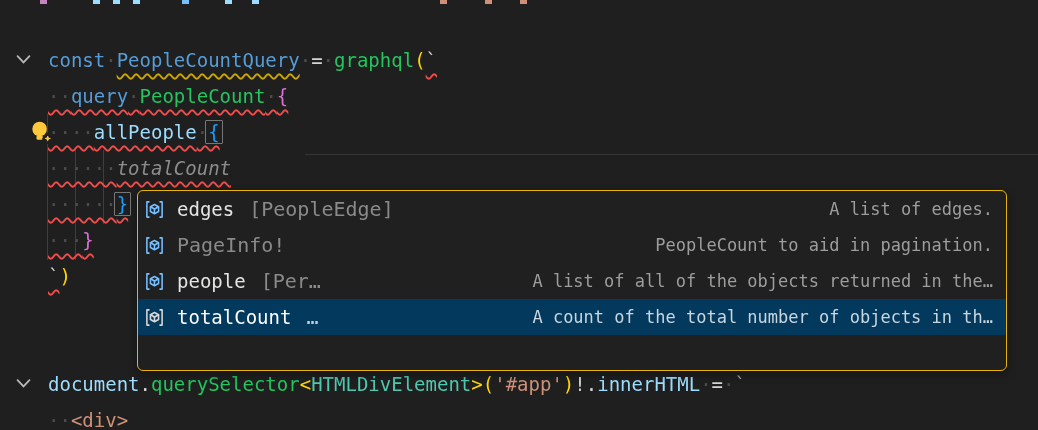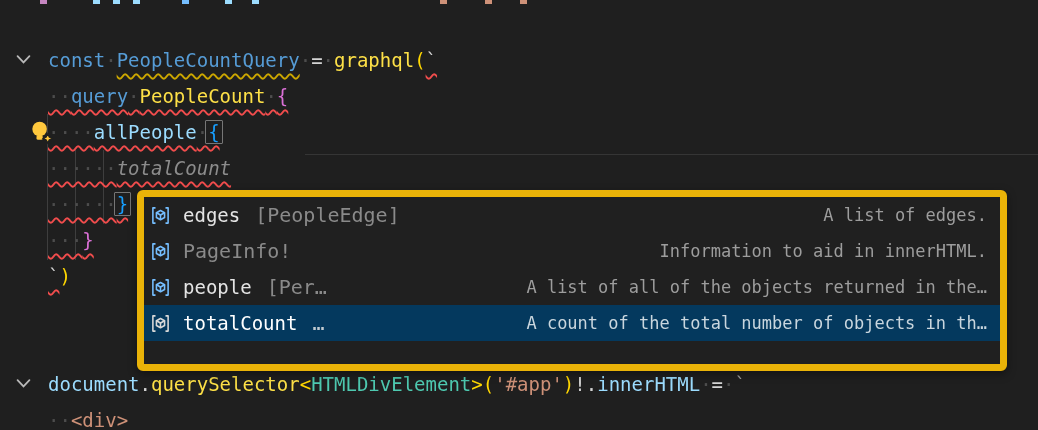--- a/index.html
+++ b/index.html
@@ -2,35 +2,35 @@
 <html><head>
 <meta charset="utf-8">
 <style>
   html,body{margin:0;padding:0;background:#1F1F1F;}
   #screen{position:relative;width:1038px;height:430px;background:#1F1F1F;overflow:hidden;
           font-family:"DejaVu Sans Mono","Liberation Mono",monospace;}
   
   #code-lines{position:absolute;left:48px;top:42px;width:990px;}
   .code-line{position:absolute;left:0;height:36px;line-height:36px;white-space:pre;
              font-size:19px;letter-spacing:0;}
-  .kw{color:#569CD6}.var{color:#9CDCFE}.fn{color:#fde047}.type{color:#4EC9B0}
+  .kw{color:#569CD6}.var{color:#9CDCFE}.fn{color:#22c55e}.type{color:#4EC9B0}
   .str{color:#CE9178}.op{color:#D4D4D4}.b1{color:#FFD700}.b2{color:#DA70D6}
   .b3{color:#179FFF}.ws{color:#4D4D4D}.dim{color:#A0A0A0}
   .ghost{color:#8C8C8C;font-style:italic}
   .sq-red{text-decoration:underline wavy #F14C4C 2px;text-underline-offset:6px;text-decoration-skip-ink:none;}
   .sq-yellow{text-decoration:underline wavy #CCA700 2px;text-underline-offset:6px;text-decoration-skip-ink:none;}
   .bbox{border:1px solid #767676;border-radius:1px;padding:0 2px;margin:0 -3px;}
   .fold{position:absolute;left:14px;width:20px;height:20px;cursor:pointer;}
   .bulb{position:absolute;left:-20px;top:5px;width:27px;height:27px;}
   .indent-guide{position:absolute;width:1px;background:#3E3E3E;}
   .frag{position:absolute;top:0;height:4px;}
   .hline{position:absolute;height:1px;background:#353535;}
   
   #suggest{position:absolute;left:137px;top:190px;width:870px;height:181px;background:#202020;
-           border:7px solid #eab308;border-radius:6px;box-sizing:border-box;overflow:hidden;
+           border:1px solid #eab308;border-radius:6px;box-sizing:border-box;overflow:hidden;
            box-shadow:0 3px 10px rgba(0,0,0,.4);}
   .srow{height:36px;display:flex;align-items:center;padding:0 13px 0 6px;cursor:pointer;}
   .srow .sicon{width:25px;height:22px;margin-right:8px;flex:none;color:#75BEFF;display:flex;align-items:center;}
   .srow .slabel{font-size:19px;color:#E4E4E4;margin-right:15px;white-space:pre;flex:none;}
   .srow .sdetail{font-size:20px;color:#8A8A8A;white-space:nowrap;overflow:hidden;flex:none;}
   .srow .sdesc{margin-left:auto;font-size:17px;color:#9D9D9D;white-space:nowrap;padding-left:18px;}
   .srow.selected{background:#04395E;}
   .srow.selected .slabel{color:#FFFFFF;}
   .srow.selected .sdetail{color:#C2CBD1;}
   .srow.selected .sdesc{color:#C9D6DE;}
@@ -92,21 +92,21 @@
         <span class="sicon">
           <svg width="21" height="21" viewBox="0 0 16 16" fill="none" stroke="currentColor" stroke-width="1.2" stroke-linejoin="round">
             <path d="M4.2 2.2 H2.2 V13.8 H4.2"></path>
             <path d="M11.8 2.2 H13.8 V13.8 H11.8"></path>
             <path d="M8 4.2 L11.1 5.9 L8 7.6 L4.9 5.9 Z"></path>
             <path d="M4.9 5.9 V9.5 L8 11.2 V7.6"></path>
             <path d="M11.1 5.9 V9.5 L8 11.2"></path>
           </svg>
         </span>
         <span class="sdetail">PageInfo!</span>
-        <span class="sdesc">Information to aid in innerHTML.</span>
+        <span class="sdesc">PeopleCount to aid in pagination.</span>
       </div>
       <div class="srow">
         <span class="sicon">
           <svg width="21" height="21" viewBox="0 0 16 16" fill="none" stroke="currentColor" stroke-width="1.2" stroke-linejoin="round">
             <path d="M4.2 2.2 H2.2 V13.8 H4.2"></path>
             <path d="M11.8 2.2 H13.8 V13.8 H11.8"></path>
             <path d="M8 4.2 L11.1 5.9 L8 7.6 L4.9 5.9 Z"></path>
             <path d="M4.9 5.9 V9.5 L8 11.2 V7.6"></path>
             <path d="M11.1 5.9 V9.5 L8 11.2"></path>
           </svg>

